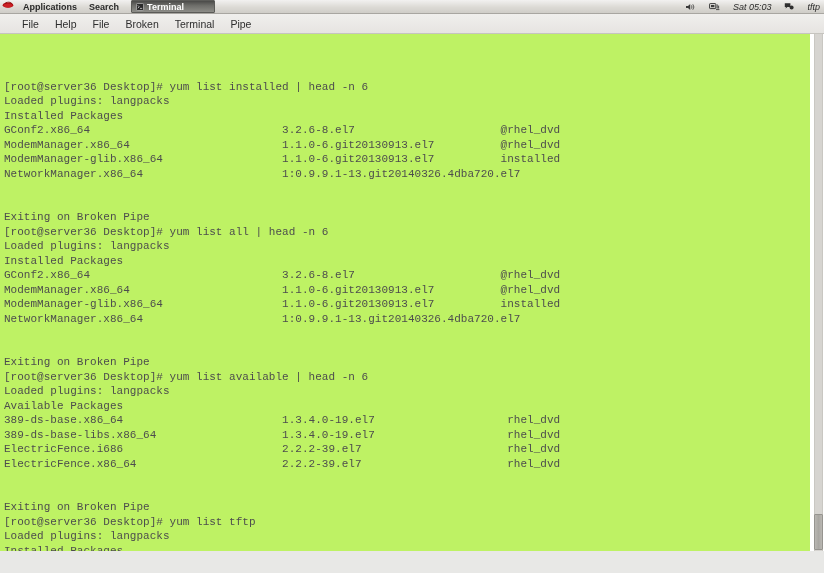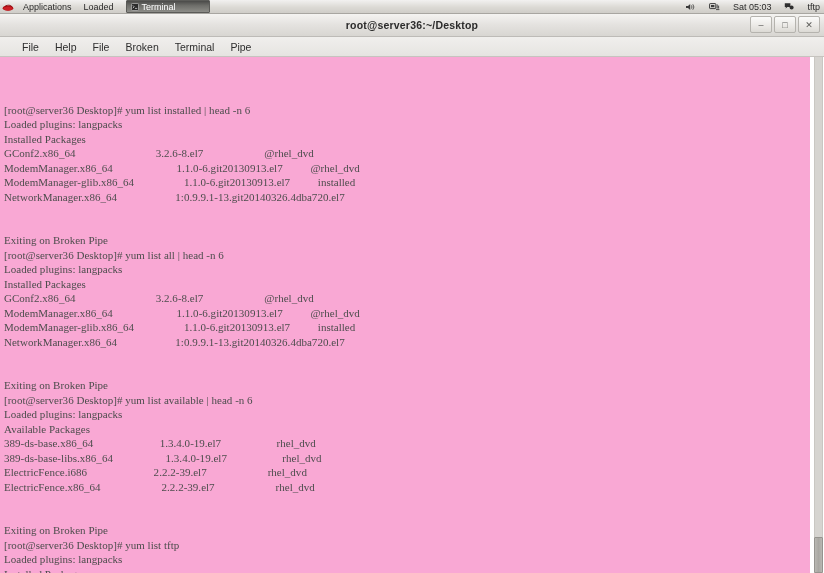--- a/index.html
+++ b/index.html
@@ -22,28 +22,29 @@
     width: 824px;
     height: 14px;
     background: linear-gradient(to bottom, #f2f1f0 0%, #dcdad5 55%, #cfcdc8 100%);
     border-bottom: 1px solid #a8a6a1;
     display: flex;
     align-items: center;
     font-size: 9px;
     color: #2a2a2a;
     box-sizing: border-box;
   }
-  .panel-left { display: flex; align-items: flex-end; height: 100%; }
+  .panel-left { display: flex; align-items: flex-start; height: 100%; font-weight: bold; }
   .panel-right {
     margin-left: auto;
     display: flex;
     align-items: center;
     height: 100%;
     padding-right: 4px;
     gap: 13px;
+    font-style: italic;
   }
   .panel-menu {
     padding: 0 6px;
     height: 100%;
     display: flex;
     align-items: center;
     white-space: nowrap;
     font-size: 9px;
   }
   #rhel-logo { padding: 0 3px 0 2px; display:flex; align-items:center; }
@@ -131,24 +132,24 @@
     position: relative;
     height: 517px;
     background: #ffffff;
     overflow: hidden;
   }
   #terminal-screen {
     position: absolute;
     left: 0; top: 0;
     right: 14px;
     bottom: 0;
-    background: #f9a8d4;
+    background: #bef264;
     padding: 2px 0 0 4px;
     box-sizing: border-box;
-    font-family: Liberation Serif, serif;
+    font-family: Liberation Mono, monospace;
     font-size: 11px;
     line-height: 14.5px;
     color: #4d4d4d;
     white-space: pre;
     overflow: hidden;
     letter-spacing: 0.02px;
   }
   .term-line { height: 14.5px; white-space: pre; }
 
   
@@ -191,21 +192,21 @@
 
     <span id="rhel-logo">
       <svg width="12" height="10" viewBox="0 0 12 10" xmlns="http://www.w3.org/2000/svg">
         <ellipse cx="6" cy="5.2" rx="5.3" ry="2.6" fill="#b31217"></ellipse>
         <path d="M2.2 4.6 C2.6 2.2 5 1.2 7.4 1.8 C9 2.2 10.2 3.2 10.4 4.4 L9.4 4.0 C8.6 2.8 6.4 2.2 4.6 2.9 Z" fill="#8c0d10"></path>
         <ellipse cx="6" cy="5.6" rx="4.4" ry="1.9" fill="#cc2026"></ellipse>
       </svg>
     </span>
 
     <span class="panel-menu">Applications</span>
-    <span class="panel-menu">Loaded</span>
+    <span class="panel-menu">Search</span>
 
     <span class="win-task">
       <span class="tray-icon">
         <svg width="8" height="8" viewBox="0 0 8 8" xmlns="http://www.w3.org/2000/svg">
           <rect x="0.5" y="0.5" width="7" height="7" rx="0.8" fill="#2b2b2b" stroke="#cfcfcf" stroke-width="0.6"></rect>
           <path d="M1.8 2.4 L3.2 3.8 L1.8 5.2" stroke="#e8e8e8" stroke-width="0.7" fill="none"></path>
           <line x1="4" y1="5.4" x2="6.2" y2="5.4" stroke="#e8e8e8" stroke-width="0.7"></line>
         </svg>
       </span>
       <span>Terminal</span>
@@ -239,28 +240,20 @@
         <circle cx="7.6" cy="5.4" r="2" fill="#2f2f2f"></circle>
       </svg>
     </span>
 
     <span class="tray-text">tftp</span>
   </div>
 </div>
 
 <div id="terminal-window">
 
-  <div id="title-bar">
-    <span id="window-title">root@server36:~/Desktop</span>
-    <div id="window-controls">
-      <span class="win-btn">–</span>
-      <span class="win-btn">□</span>
-      <span class="win-btn">✕</span>
-    </div>
-  </div>
 
   <div id="menu-bar">
     <span class="menu-item">File</span>
     <span class="menu-item">Help</span>
     <span class="menu-item">File</span>
     <span class="menu-item">Broken</span>
     <span class="menu-item">Terminal</span>
     <span class="menu-item">Pipe</span>
   </div>
 

